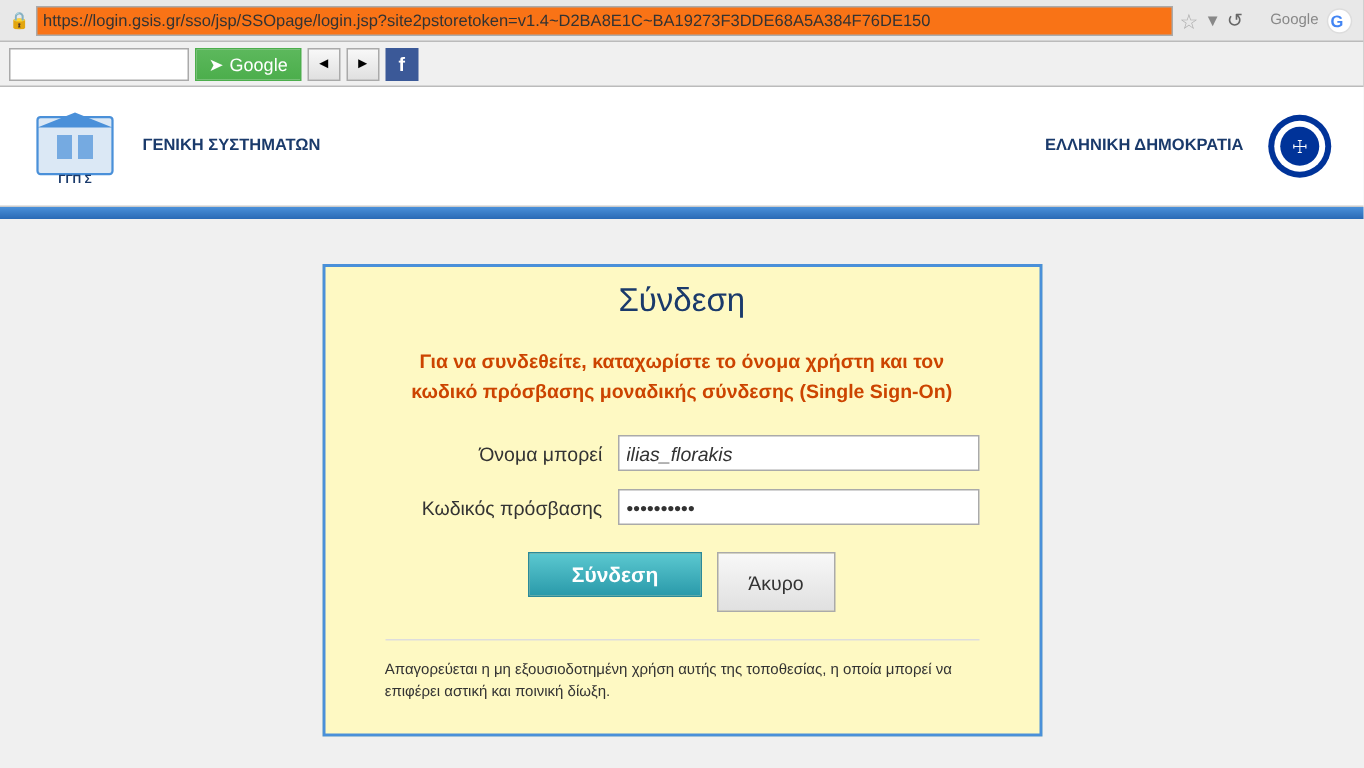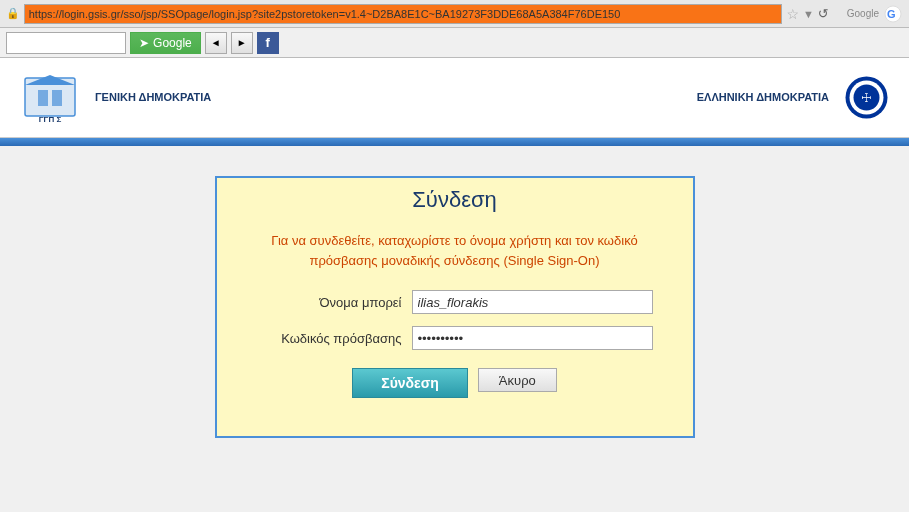--- a/index.html
+++ b/index.html
@@ -174,21 +174,21 @@
       margin-bottom: 18px;
       font-weight: normal;
     }
 
     .login-description {
       color: #cc4400;
       font-size: 13px;
       text-align: center;
       margin-bottom: 20px;
       line-height: 1.5;
-      font-weight: normal;
+      font-weight: bold;
     }
 
     .form-row {
       display: flex;
       align-items: center;
       margin-bottom: 12px;
     }
 
     .form-label {
       font-size: 13px;
@@ -224,21 +224,21 @@
       padding: 0 28px;
       font-size: 14px;
       cursor: pointer;
       font-weight: bold;
     }
 
     .btn-cancel {
       background: linear-gradient(to bottom, #f8f8f8, #e0e0e0);
       color: #333;
       border: 1px solid #aaa;
-      height: 24px;
+      height: 40px;
       padding: 0 20px;
       font-size: 13px;
       cursor: pointer;
     }
 
     .disclaimer {
       font-size: 10px;
       color: #333;
       line-height: 1.5;
       border-top: 1px solid #ddd;
@@ -285,21 +285,21 @@
     <div class="header-left">
 
       <svg class="header-logo" viewBox="0 0 60 55" xmlns="http://www.w3.org/2000/svg">
         <rect x="5" y="8" width="50" height="38" rx="2" fill="#dbe8f5" stroke="#4a90d9" stroke-width="1.5"></rect>
         <polygon points="5,15 30,5 55,15" fill="#4a90d9"></polygon>
         <rect x="18" y="20" width="10" height="16" fill="#4a90d9" opacity="0.7"></rect>
         <rect x="32" y="20" width="10" height="16" fill="#4a90d9" opacity="0.7"></rect>
         <text x="30" y="52" text-anchor="middle" font-size="8" fill="#1a3a6b" font-weight="bold">ΓΓΠ Σ</text>
       </svg>
       <div class="header-text-left">
-        <div>ΓΕΝΙΚΗ ΔΗΜΟΚΡΑΤΙΑ</div>
+        <div>ΓΕΝΙΚΗ ΣΥΣΤΗΜΑΤΩΝ</div>
       </div>
     </div>
     <div class="header-right">
       <div class="header-text-right">
         <div>ΕΛΛΗΝΙΚΗ ΔΗΜΟΚΡΑΤΙΑ</div>
       </div>
 
       <svg class="emblem" viewBox="0 0 45 45" xmlns="http://www.w3.org/2000/svg">
         <circle cx="22.5" cy="22.5" r="21" fill="#003399" stroke="#gold" stroke-width="1"></circle>
         <circle cx="22.5" cy="22.5" r="17" fill="white"></circle>
@@ -326,17 +326,18 @@
       <div class="form-row">
         <label class="form-label">Κωδικός πρόσβασης</label>
         <input class="form-input" type="password" value="aaaaaaaaaa" style="">
       </div>
 
       <div class="button-row">
         <button class="btn-login">Σύνδεση</button>
         <button class="btn-cancel">Άκυρο</button>
       </div>
 
+      <div class="disclaimer">Απαγορεύεται η μη εξουσιοδοτημένη χρήση αυτής της τοποθεσίας, η οποία μπορεί να επιφέρει αστική και ποινική δίωξη.</div>
 
     </div>
   </div>
 
 </div>
 
 </body></html>

